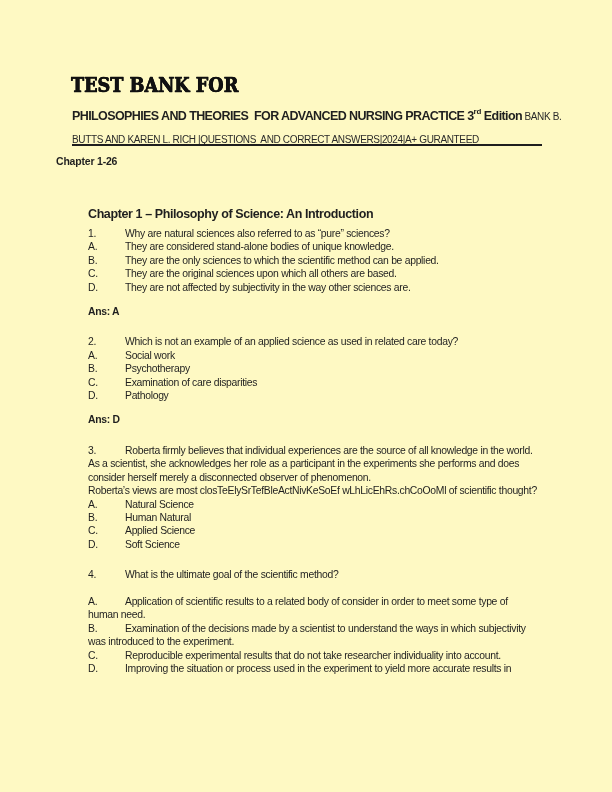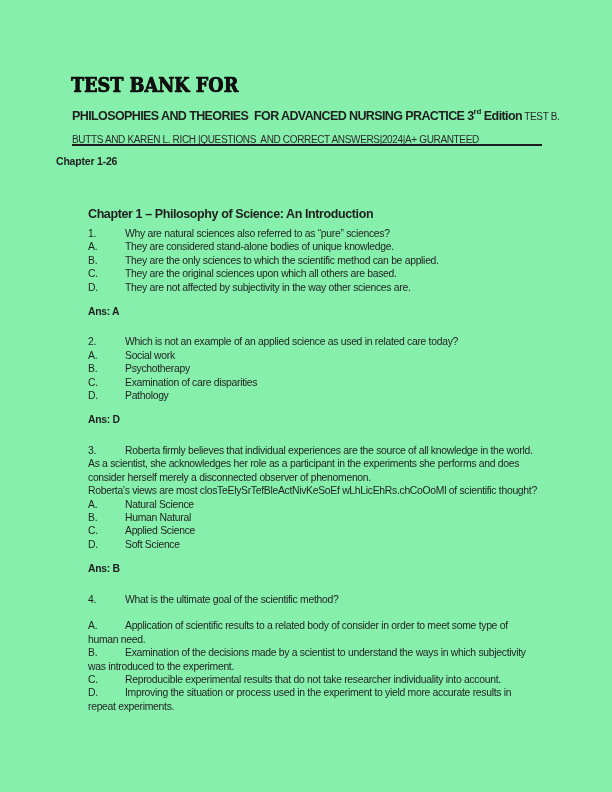--- a/index.html
+++ b/index.html
@@ -1,20 +1,20 @@
 <!DOCTYPE html>
 <html><head>
 <meta charset="utf-8">
 <style>
   html, body { margin: 0; padding: 0; background: #ffffff; }
   .page {
     position: relative;
     width: 612px;
     height: 792px;
-    background: #86efac;
+    background: #fef9c3;
     overflow: hidden;
     font-family: "Liberation Sans", sans-serif;
     color: #1f1f1f;
   }
   
   .banner {
     position: absolute;
     left: 71px;
     top: 72px;
     font-family: "DejaVu Serif", serif;
@@ -82,21 +82,21 @@
     margin-top: 11px;
     white-space: pre;
   }
 </style>
 </head>
 <body>
 
 <div class="page">
   <div class="banner">TEST BANK FOR</div>
   <div class="subtitle">
-      <div class="subtitle-line"><span class="seg-bold">PHILOSOPHIES AND THEORIES  FOR ADVANCED NURSING PRACTICE 3</span><sup class="seg-bold">rd</sup><span class="seg-bold"> Edition</span><span class="seg-reg"> TEST B.</span></div>
+      <div class="subtitle-line"><span class="seg-bold">PHILOSOPHIES AND THEORIES  FOR ADVANCED NURSING PRACTICE 3</span><sup class="seg-bold">rd</sup><span class="seg-bold"> Edition</span><span class="seg-reg"> BANK B.</span></div>
       <div class="subtitle-line"><span class="seg-reg">BUTTS AND KAREN L. RICH |QUESTIONS  AND CORRECT ANSWERS|2024|A+ GURANTEED</span></div>
     </div>
   <div class="rule"></div>
   <div class="chapter-range">Chapter 1-26</div>
   <div class="content">
     <h2 class="section-heading">Chapter 1 – Philosophy of Science: An Introduction</h2>
   <div class="question">
         <div class="qline"><span class="lbl">1.</span><span class="txt">Why are natural sciences also referred to as “pure” sciences?</span></div>
         <div class="qline"><span class="lbl">A.</span><span class="txt">They are considered stand-alone bodies of unique knowledge.</span></div>
         <div class="qline"><span class="lbl">B.</span><span class="txt">They are the only sciences to which the scientific method can be applied.</span></div>
@@ -115,26 +115,24 @@
       <div class="question">
         <div class="qline"><span class="lbl">3.</span><span class="txt">Roberta firmly believes that individual experiences are the source of all knowledge in the world.</span></div>
         <div class="qline"><span class="txt">As a scientist, she acknowledges her role as a participant in the experiments she performs and does</span></div>
         <div class="qline"><span class="txt">consider herself merely a disconnected observer of phenomenon.</span></div>
         <div class="qline"><span class="txt">Roberta’s views are most closTeElySrTefBleActNivKeSoEf wLhLicEhRs.chCoOoMl of scientific thought?</span></div>
         <div class="qline"><span class="lbl">A.</span><span class="txt">Natural Science</span></div>
         <div class="qline"><span class="lbl">B.</span><span class="txt">Human Natural</span></div>
         <div class="qline"><span class="lbl">C.</span><span class="txt">Applied Science</span></div>
         <div class="qline"><span class="lbl">D.</span><span class="txt">Soft Science</span></div>
       </div>
-      <div class="answer">Ans: B</div>
       <div class="question">
         <div class="qline"><span class="lbl">4.</span><span class="txt">What is the ultimate goal of the scientific method?</span></div>
         <div class="qline"><span class="txt">&nbsp;</span></div>
         <div class="qline"><span class="lbl">A.</span><span class="txt">Application of scientific results to a related body of consider in order to meet some type of</span></div>
         <div class="qline"><span class="txt">human need.</span></div>
         <div class="qline"><span class="lbl">B.</span><span class="txt">Examination of the decisions made by a scientist to understand the ways in which subjectivity</span></div>
         <div class="qline"><span class="txt">was introduced to the experiment.</span></div>
         <div class="qline"><span class="lbl">C.</span><span class="txt">Reproducible experimental results that do not take researcher individuality into account.</span></div>
         <div class="qline"><span class="lbl">D.</span><span class="txt">Improving the situation or process used in the experiment to yield more accurate results in</span></div>
-        <div class="qline"><span class="txt">repeat experiments.</span></div>
       </div>
     </div>
 </div>
 
 </body></html>

